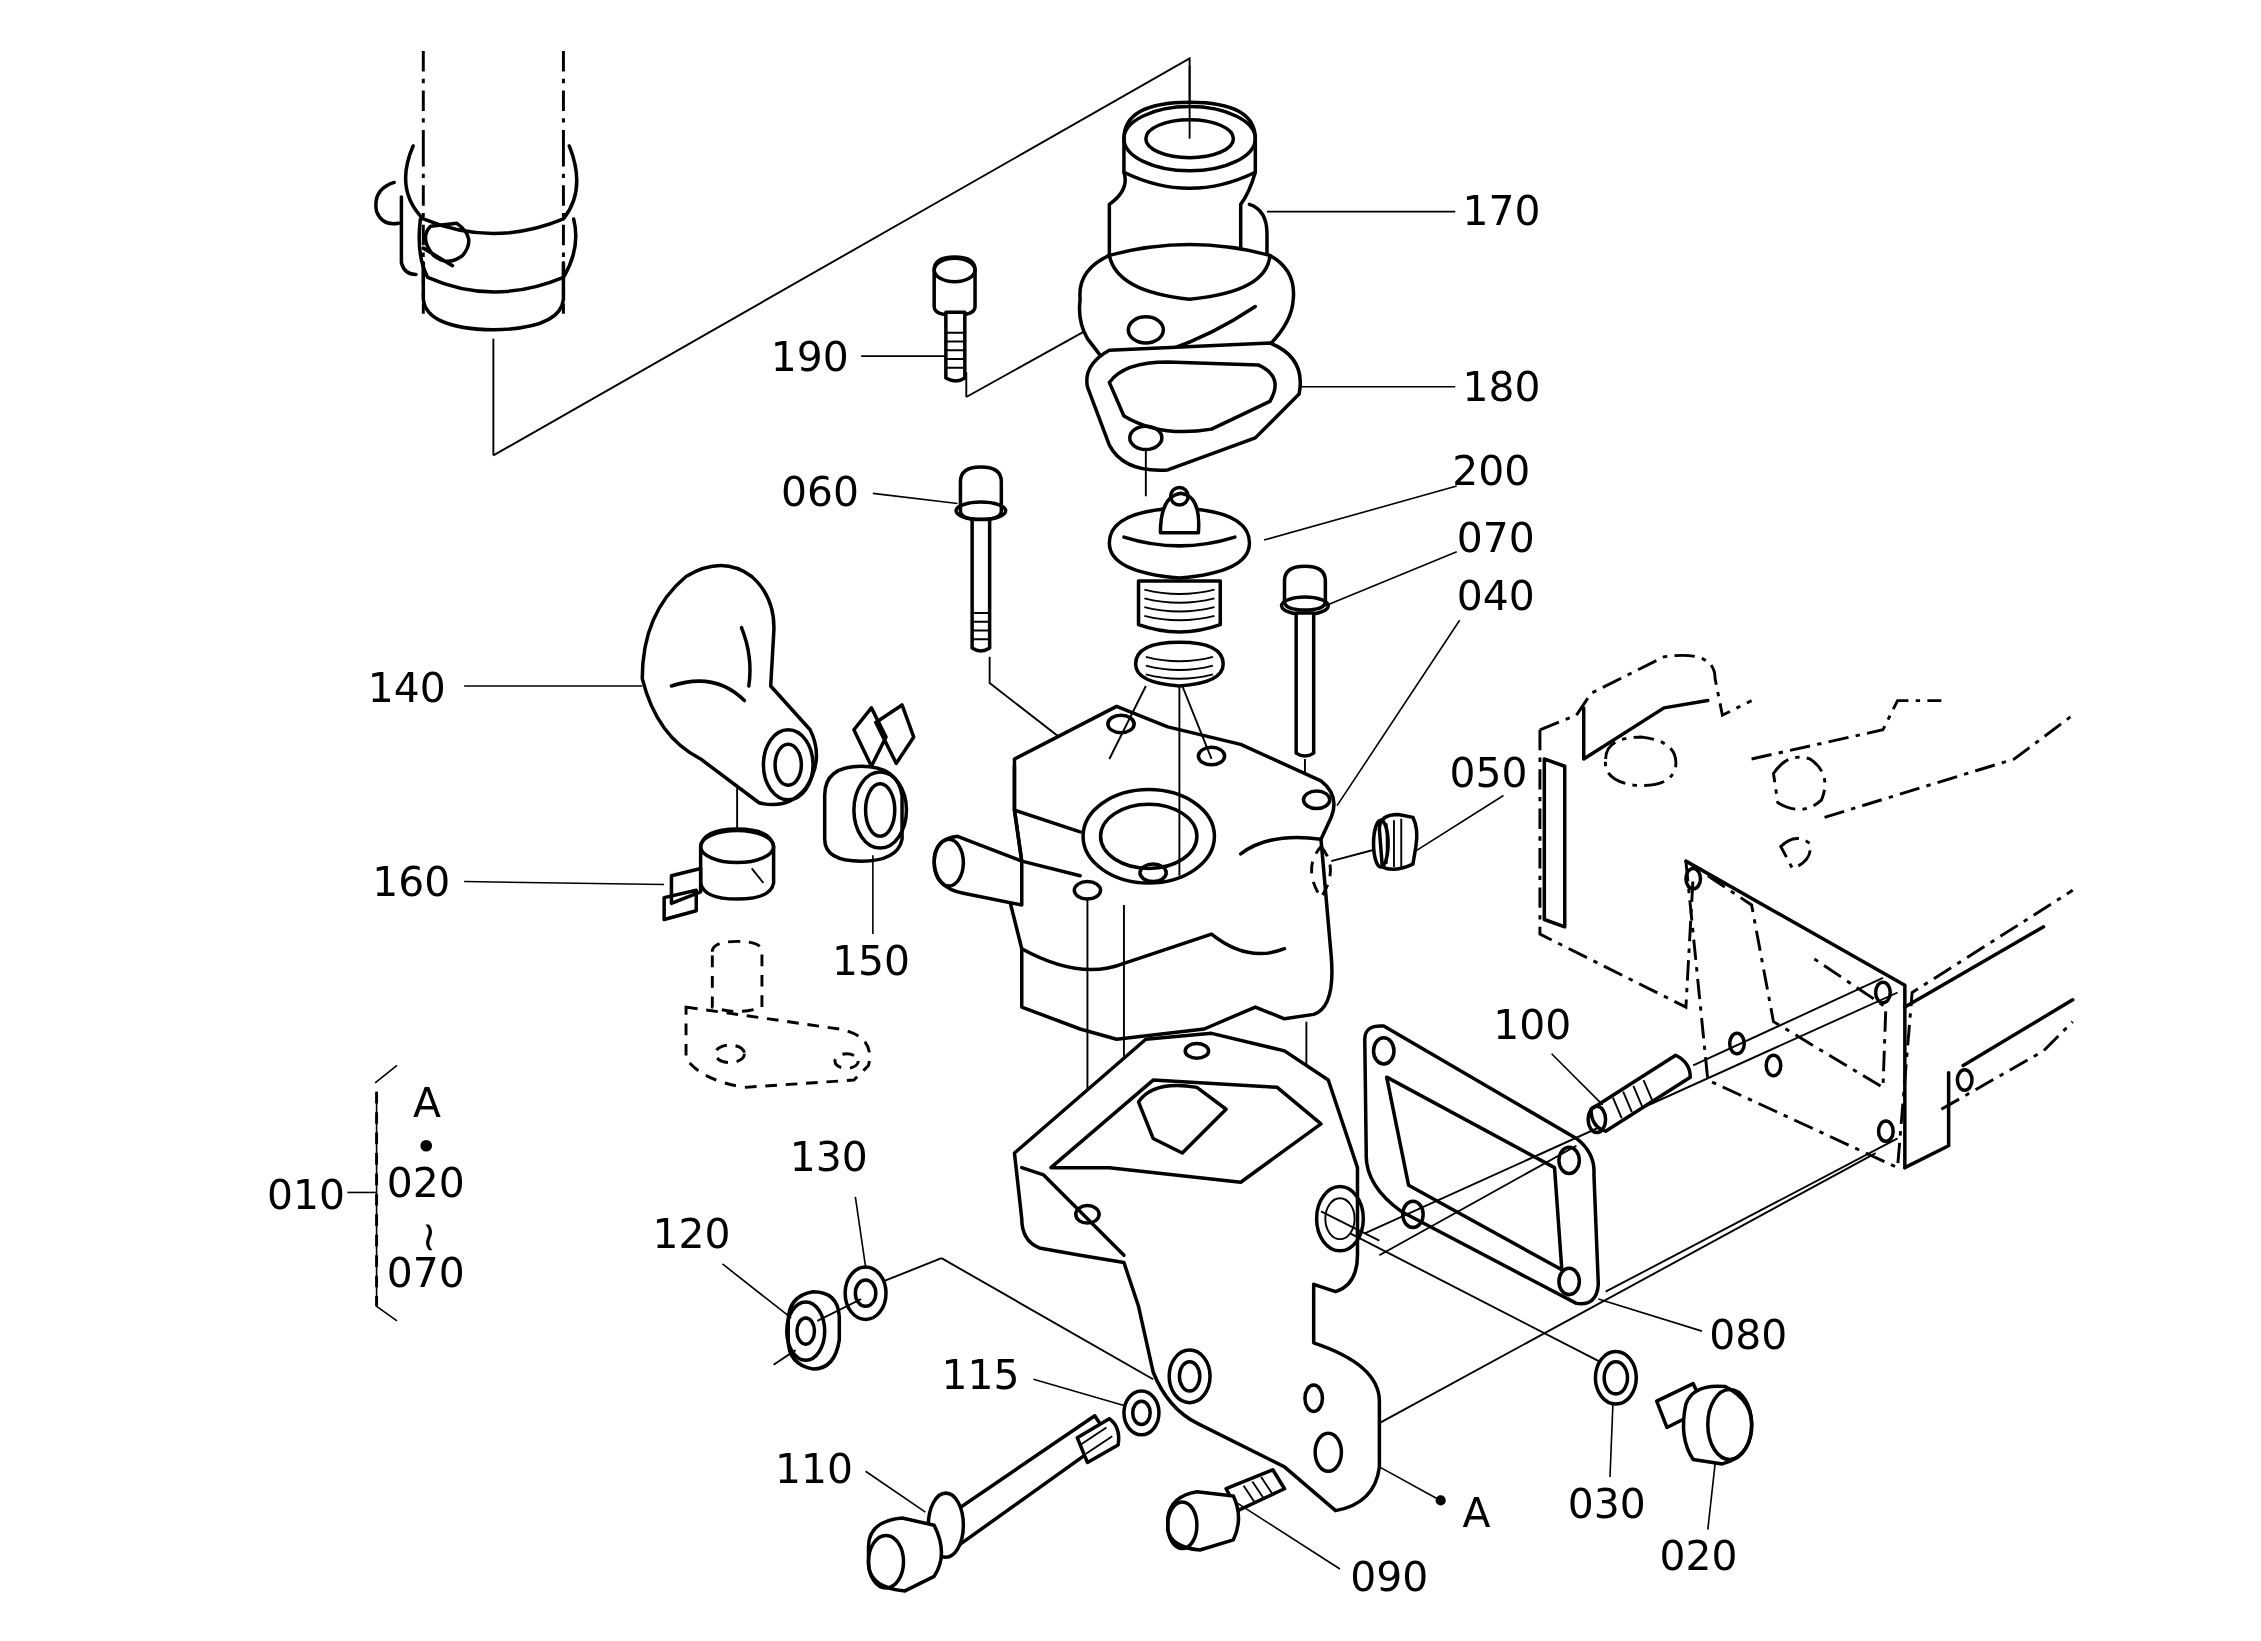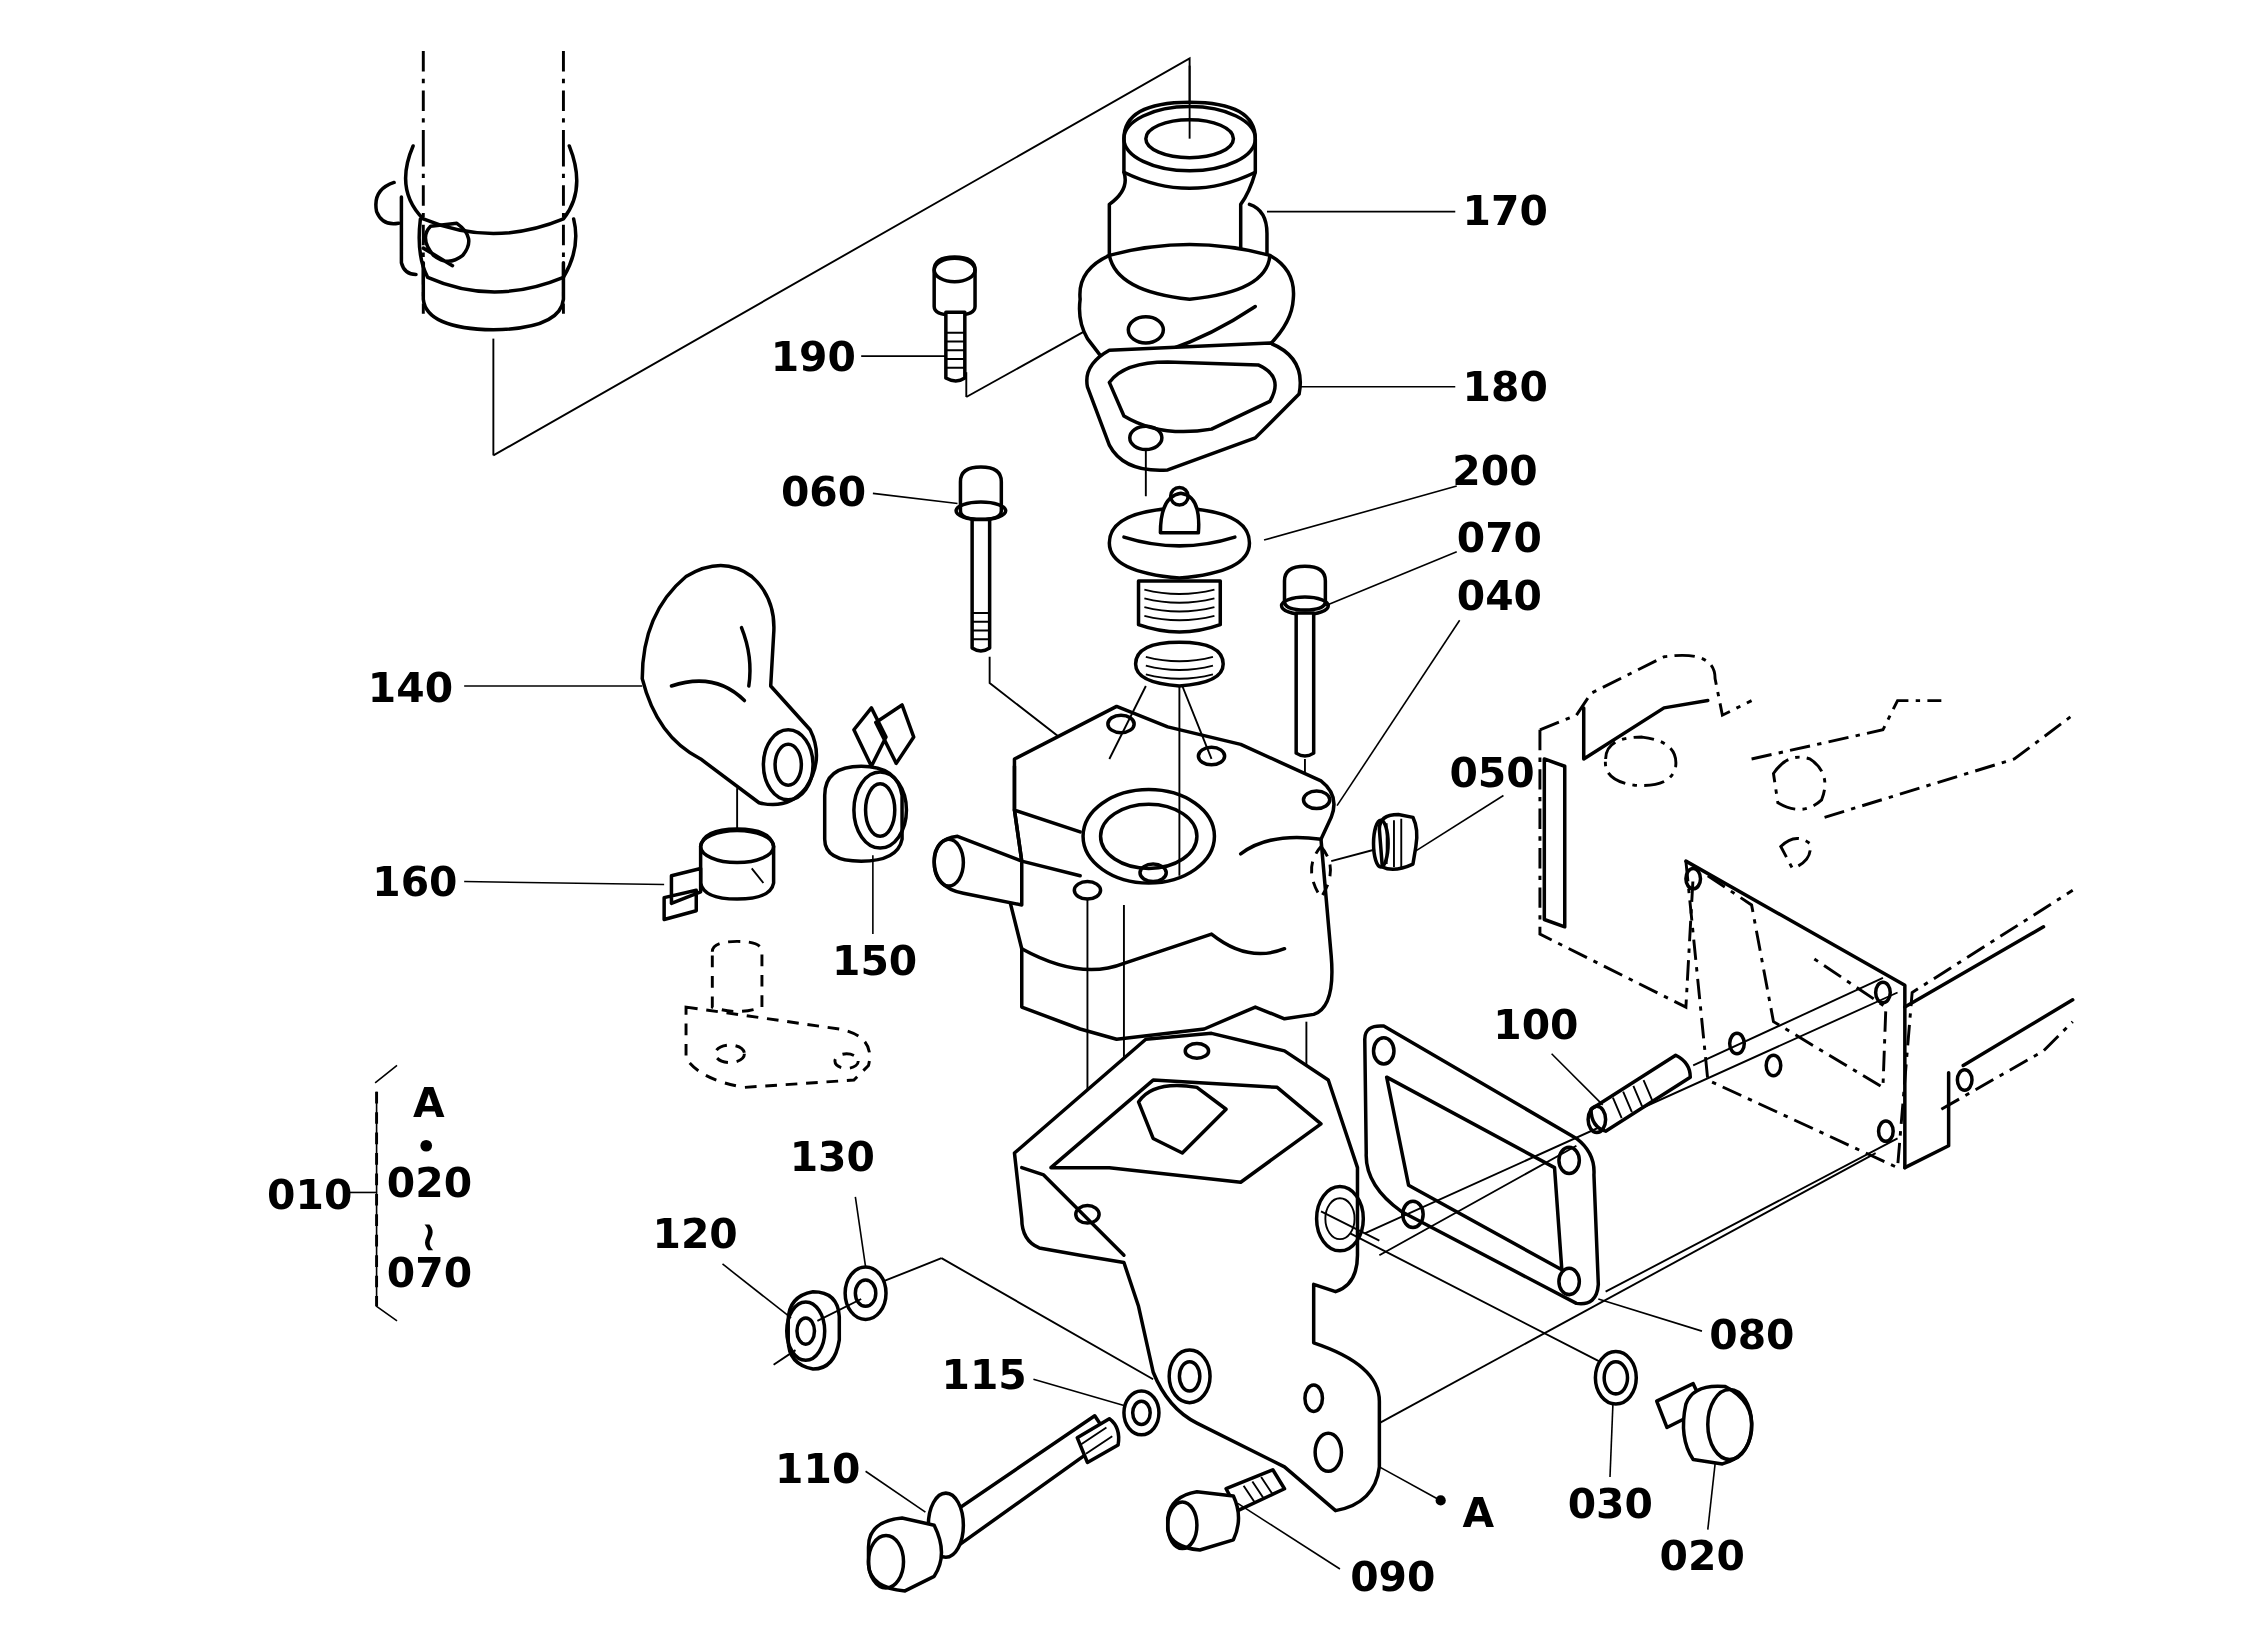--- a/index.html
+++ b/index.html
@@ -1,17 +1,17 @@
 <!DOCTYPE html>
 <html style="font-size:10.5px"><head>
 <meta charset="utf-8">
 <style>
   html, body { margin:0; padding:0; background:#ffffff; }
   body { width:2261px; height:1642px; overflow:hidden; position:relative; font-family:"DejaVu Sans", sans-serif; }
-  #stage { position:absolute; left:0; top:0; width:1816px; height:1642px;font-weight:bold; }
+  #stage { position:absolute; left:0; top:0; width:1816px; height:1642px; }
   svg#drawing { position:absolute; left:0; top:0; width:2261px; height:1642px; }
   .ln { fill:none; stroke:#000; stroke-width:2.4; stroke-linecap:round; stroke-linejoin:round; }
   .th { fill:none; stroke:#000; stroke-width:1.3; }
   .dd { fill:none; stroke:#000; stroke-width:2; stroke-dasharray:14 5 3 5; }
   .ds { fill:none; stroke:#000; stroke-width:2; stroke-dasharray:8 6; }
   .wf { fill:#fff; stroke:#000; stroke-width:2.4; stroke-linejoin:round; }
   .lbl { font-family:"DejaVu Sans", sans-serif; font-size:28px; fill:#000; }
   .leader { stroke:#000; stroke-width:1.1; fill:none; }
 </style>
 </head>

